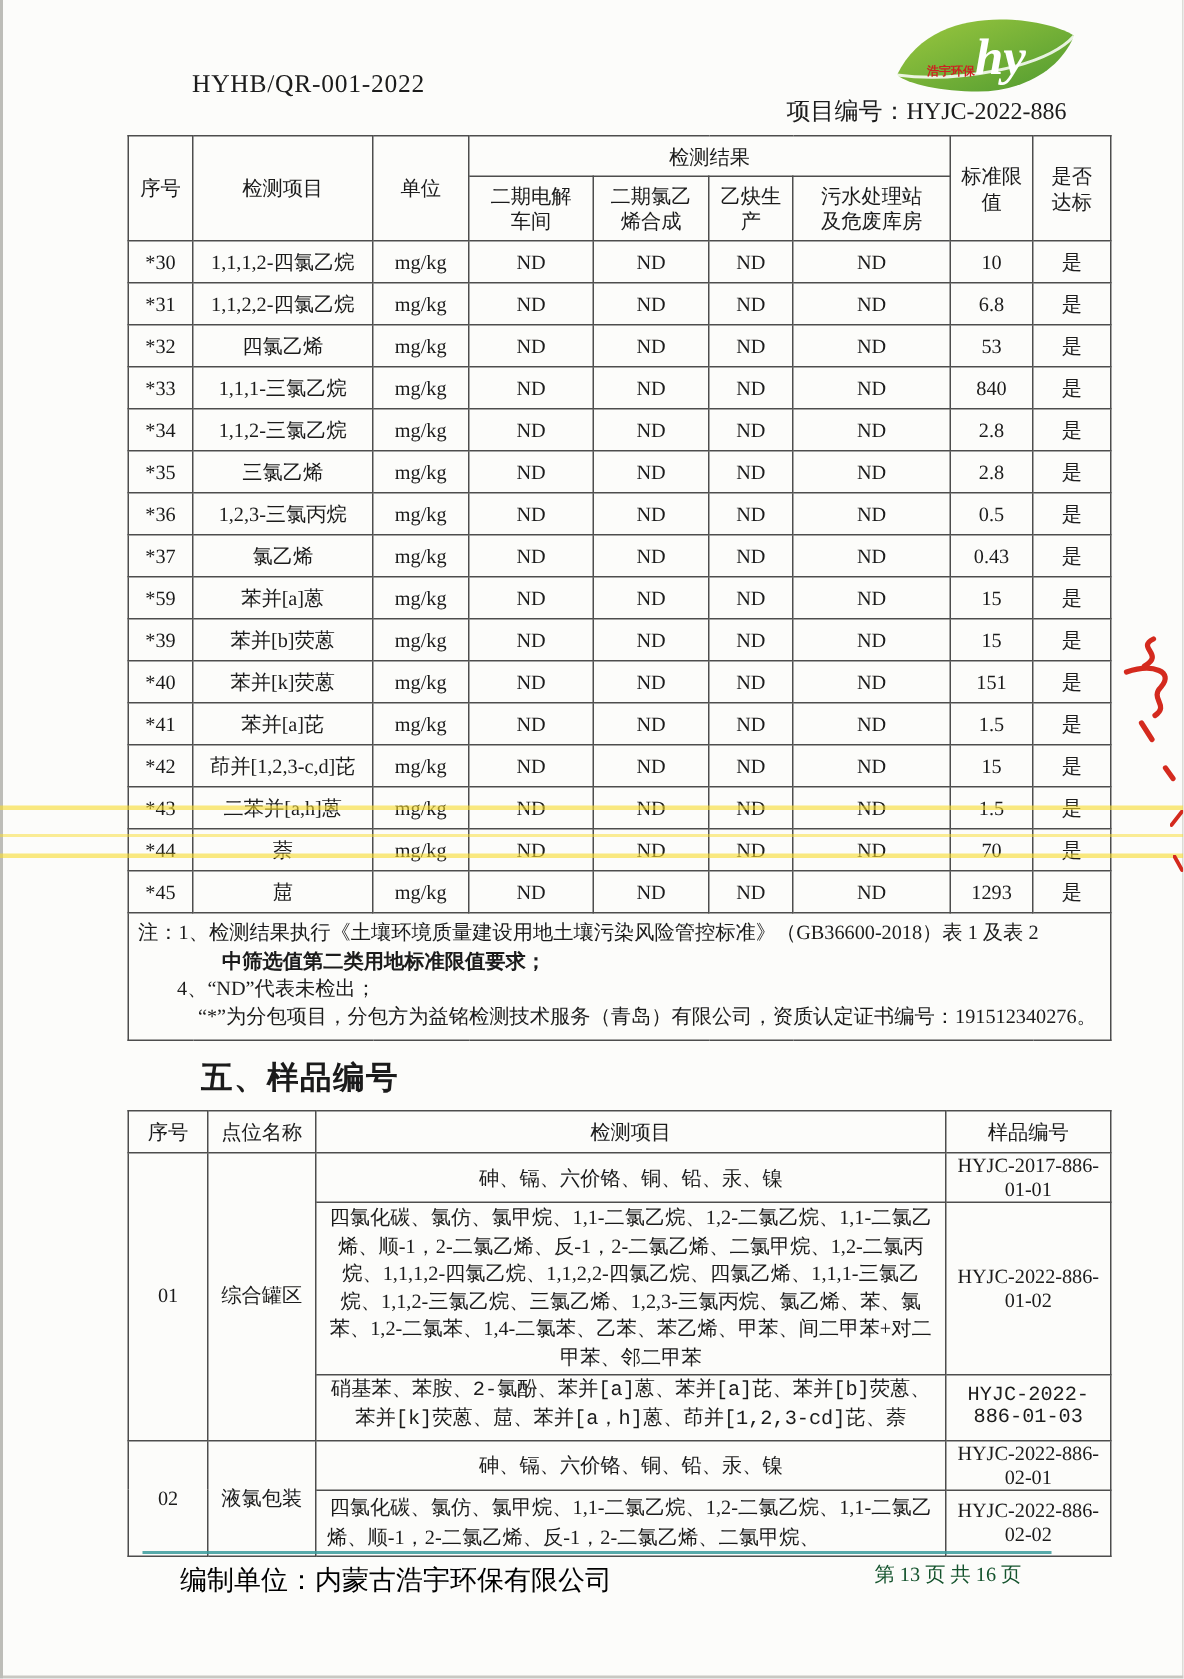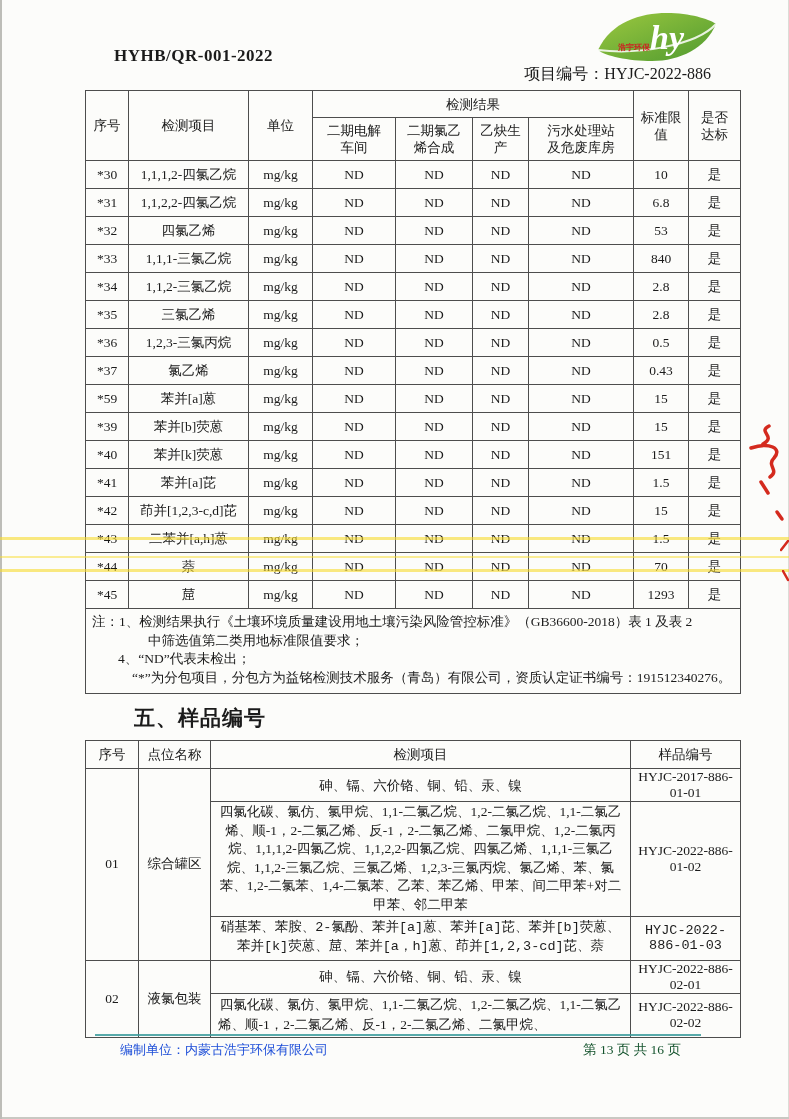--- a/index.html
+++ b/index.html
@@ -3,59 +3,59 @@
 <meta charset="utf-8">
 <style>
   html,body { margin:0; padding:0; background:#e8e8e8; }
   .page {
     position:relative; width:789px; height:1119px; margin:0 auto;
     background:#fcfcfa; overflow:hidden;
     font-family:"Liberation Serif","DejaVu Serif",serif; color:#1b1b1b;
     box-shadow: inset 2px 0 0 #bdbdb8, inset 0 -2px 0 #c8c8c2, inset -1px 0 0 #dcdcd6;
   }
   
-  .doc-code { position:absolute; left:114px; top:46px; font-size:17px; letter-spacing:.5px;font-weight:bold; }
+  .doc-code { position:absolute; left:128px; top:46px; font-size:17px; letter-spacing:.5px; }
   .logo { position:absolute; left:594px; top:8px; width:126px; height:56px; }
   .project-no { position:absolute; right:78px; top:64px; font-size:16px; }
 
   
   table { border-collapse:collapse; table-layout:fixed; position:absolute; background:transparent; }
   .results { left:85px; top:90px; width:655px; border:1.6px solid #3c3c3c; }
   .results th, .results td {
     border:1px solid #4d4d4d; text-align:center; vertical-align:middle;
     font-size:13.5px; font-weight:normal; padding:0 2px; overflow:hidden;
   }
   .results thead .group-row th { height:26px; }
   .results thead .sub-row th { height:42px;margin-left:23px; }
   .results thead th span { white-space:pre-line; line-height:17px; display:inline-block; }
   .results tbody tr { height:28px; }
   .note-cell { text-align:left !important; font-weight:bold; font-size:13.5px; padding:4px 8px 6px 6px !important; }
   .note-cell div { line-height:18.5px; }
-  .note-l2 { padding-left:56px; }
+  .note-l2 { padding-left:56px;font-weight:bold; }
   .note-l3 { padding-left:26px; }
   .note-l4 { padding-left:40px; }
 
   
   .sec5-title { position:absolute; left:134px; top:704px; font-size:21px; font-weight:bold; letter-spacing:1px; }
 
   .samples { left:85px; top:740px; width:655px; border:1.6px solid #3c3c3c; }
   .samples th, .samples td {
     border:1px solid #4d4d4d; text-align:center; vertical-align:middle;
     font-size:13.5px; font-weight:normal; padding:0 4px; overflow:hidden;
   }
   .samples thead th { height:27px; }
   .items-center { line-height:21px; }
   .items-justify { text-align:justify; text-align-last:center; line-height:18.6px; padding:1px 7px !important; }
   .items-cont { text-align:justify; text-align-last:left; line-height:20px; padding:1px 7px !important; }
   .sample-no { font-size:13px; }
   .h24 { height:23px; } .hB { height:112px; } .hC { height:44px;font-family:Liberation Mono, monospace; } .hD { height:23px; } .hE { height:44px; }
 
   
   .footer-line { position:absolute; left:95px; top:1034px; width:606px; height:2px; background:#3a9b9b; opacity:.85; }
-  .footer-left { position:absolute; left:120px; top:1041px; font-size:13px; color:#1d4ed8; }
+  .footer-left { position:absolute; left:120px; top:1041px; font-size:18px; color:#000000; }
   .footer-right { position:absolute; left:583px; top:1041px; font-size:13.5px; color:#14532d; }
 
   
   .hl { position:absolute; left:0; width:789px; pointer-events:none; }
   .hl1 { top:537px; height:3px; background:rgba(247,219,45,.60); }
   .hl2 { top:556px; height:2px; background:rgba(247,219,45,.50); }
   .hl3 { top:569px; height:3px; background:rgba(247,219,45,.60); }
   .scribble { position:absolute; left:741px; top:420px; }
   .red-tick1 { position:absolute; left:780px; top:540px; width:9px; height:12px; }
   .red-tick2 { position:absolute; left:782px; top:570px; width:7px; height:12px; }

